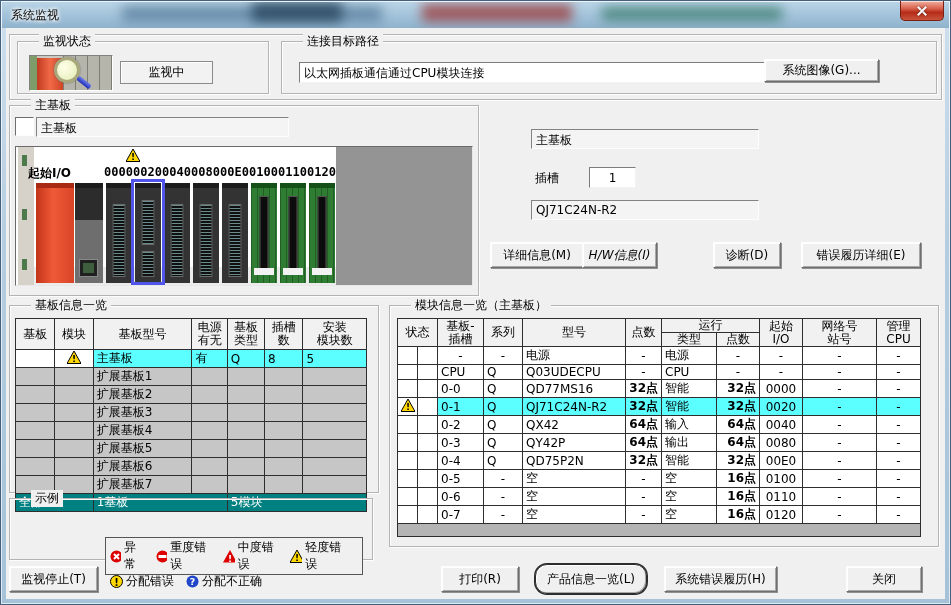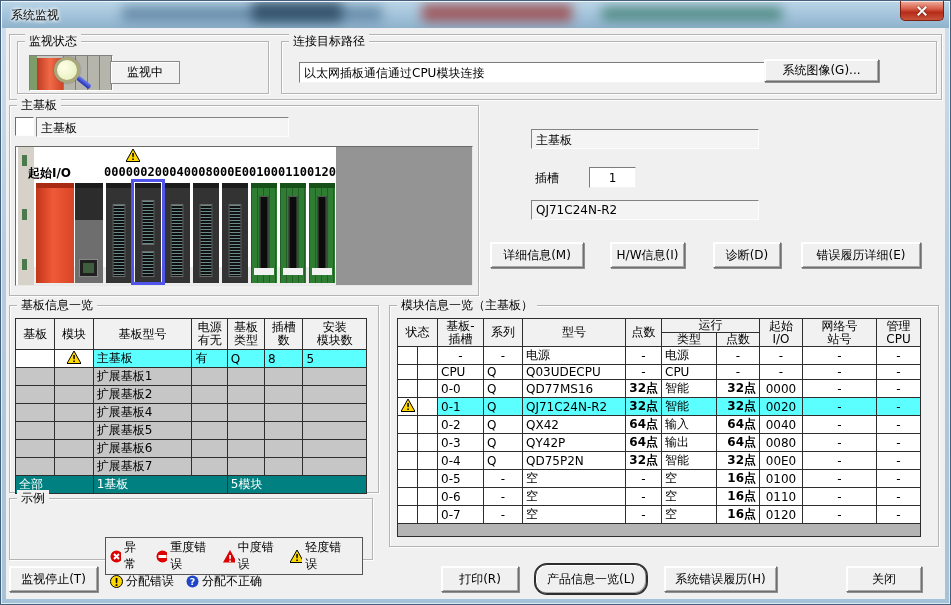--- a/index.html
+++ b/index.html
@@ -27,21 +27,21 @@
   #close-btn .bar { position:absolute; left:50%; top:50%; width:12px; height:2px; background:#fff;
                     box-shadow:0 0 2px rgba(0,0,0,.6); }
   #close-btn .bar.a { transform:translate(-50%,-50%) rotate(45deg); }
   #close-btn .bar.b { transform:translate(-50%,-50%) rotate(-45deg); }
 
   
   #client { position:absolute; left:5px; top:27px; right:5px; bottom:5px; background:#f0f0f0; }
   
 
   .group { position:absolute; border:1px solid #b4b4b4; box-shadow:inset 1px 1px 0 #fdfdfd, 1px 1px 0 #fdfdfd; }
-  .group > .glabel { position:absolute; top:-9px; left:7px; background:#f0f0f0; padding:0 4px; white-space:nowrap;text-align:right; }
+  .group > .glabel { position:absolute; top:-9px; left:21px; background:#f0f0f0; padding:0 4px; white-space:nowrap;text-align:right; }
 
   .sunken { border:1px solid; border-color:#838383 #fdfdfd #fdfdfd #838383; background:#f4f4f4; }
   .fieldtext { padding:2px 4px; white-space:nowrap; overflow:hidden; }
 
   .btn { position:absolute; background:#f0f0f0; text-align:center; cursor:pointer; white-space:nowrap;
          border:1px solid #6f6f6f; border-top-color:#fdfdfd; border-left-color:#fdfdfd;
          box-shadow:inset 1px 1px 0 #fff, inset -1px -1px 0 #a8a8a8, 1px 1px 0 #8f8f8f;
          display:flex; align-items:center; justify-content:center; }
   .btn.default { border:1px solid #2d2d2d; box-shadow:inset 1px 1px 0 #fff, inset -1px -1px 0 #a8a8a8, 0 0 0 1px #2d2d2d; }
 
@@ -50,21 +50,21 @@
   #grp-monitor { left:16px; top:40px; width:252px; height:53px; border-color:#b4b4b4; }
   #monitor-icon { position:absolute; left:28px; top:54px; width:84px; height:36px;
                   border:1px solid; border-color:#808080 #fff #fff #808080; background:#c9c9c2; overflow:hidden; }
   .mi-green { position:absolute; left:0; top:0; width:7px; height:100%; background:#7d9c6a; }
   .mi-red { position:absolute; left:7px; top:2px; width:26px; height:32px; background:linear-gradient(90deg,#c03a20,#f06a48,#d14426); }
   .mi-gray { position:absolute; left:33px; top:0; right:0; height:100%; background:#b5b5ac;
              background-image:linear-gradient(90deg,#7e7e76 1px,transparent 1px); background-size:12px 100%; }
   .mi-lens { position:absolute; left:24px; top:1px; width:26px; height:26px; border-radius:50%;
              border:3px solid #a8a87c; background:radial-gradient(circle at 35% 35%,#ffffe8,#e2ecb4); box-shadow:0 0 2px #666; }
   .mi-handle { position:absolute; left:46px; top:24px; width:16px; height:5px; background:linear-gradient(180deg,#6f7fe8,#1f2fb8); transform:rotate(38deg); border-radius:2px; }
-  #monitor-status-box { position:absolute; left:109px; top:60px; width:70px; height:23px;
+  #monitor-status-box { position:absolute; left:119px; top:60px; width:93px; height:23px;
                         border:1px solid #8a8a8a; background:#f2f2f2; box-shadow:inset 1px 1px 0 #fff;
                         display:flex; align-items:center; justify-content:center; }
   #grp-conn { left:280px; top:40px; width:656px; height:53px; }
   #conn-field { position:absolute; left:298px; top:61px; width:466px; height:21px; background:#fff;
                 border:1px solid; border-color:#7c7c7c #f4f4f4 #f4f4f4 #7c7c7c; padding:2px 4px; white-space:nowrap; overflow:hidden; }
   #btn-sysimage { left:763px; top:58px; width:115px; height:23px; }
 
   
   #grp-mainbase { left:8px; top:104px; width:470px; height:191px; }
   #base-check { position:absolute; left:14px; top:116px; width:19px; height:19px; background:#fff;
@@ -103,21 +103,21 @@
   #rack-warn { position:absolute; left:110px; top:2px; }
 
   
   #grp-selmod { left:488px; top:104px; width:450px; height:191px; }
   #sel-field1 { position:absolute; left:530px; top:128px; width:228px; height:20px; }
   #slot-label { position:absolute; left:534px; top:169px; }
   #slot-box { position:absolute; left:588px; top:166px; width:47px; height:21px; background:#fff;
               border:1px solid; border-color:#7c7c7c #f2f2f2 #f2f2f2 #7c7c7c; display:flex; align-items:center; justify-content:center; }
   #sel-field2 { position:absolute; left:530px; top:199px; width:228px; height:20px; }
   #btn-detail { left:489px; top:241px; width:94px; height:26px; }
-  #btn-hw { left:609px; top:241px; width:75px; height:26px; }
+  #btn-hw { left:581px; top:241px; width:75px; height:26px;font-style:italic; }
   #btn-diag { left:712px; top:241px; width:68px; height:26px; }
   #btn-errhist { left:800px; top:241px; width:120px; height:26px; }
 
   
   table { border-collapse:collapse; table-layout:fixed; font-size:12px; }
   td,th { border:1px solid #2e2e2e; padding:0 3px; height:14px; overflow:hidden; white-space:nowrap; font-weight:normal; }
   thead th { background:#f1f1f1; text-align:center; white-space:pre-line; line-height:13px; vertical-align:middle; }
   tbody td { background:#fff; }
   td.cyan { background:#5cffff; }
   td.gray { background:#c6c6c6; }
@@ -305,20 +305,29 @@
           <td class="gray l">扩展基板1</td>
           <td class="gray"></td>
           <td class="gray"></td>
           <td class="gray"></td>
           <td class="gray"></td>
         </tr>
         <tr>
           <td class="gray"></td>
           <td class="gray"></td>
           <td class="gray l">扩展基板2</td>
+          <td class="gray"></td>
+          <td class="gray"></td>
+          <td class="gray"></td>
+          <td class="gray"></td>
+        </tr>
+        <tr>
+          <td class="gray"></td>
+          <td class="gray"></td>
+          <td class="gray l">扩展基板3</td>
           <td class="gray"></td>
           <td class="gray"></td>
           <td class="gray"></td>
           <td class="gray"></td>
         </tr>
         <tr>
           <td class="gray"></td>
           <td class="gray"></td>
           <td class="gray l">扩展基板4</td>
           <td class="gray"></td>

